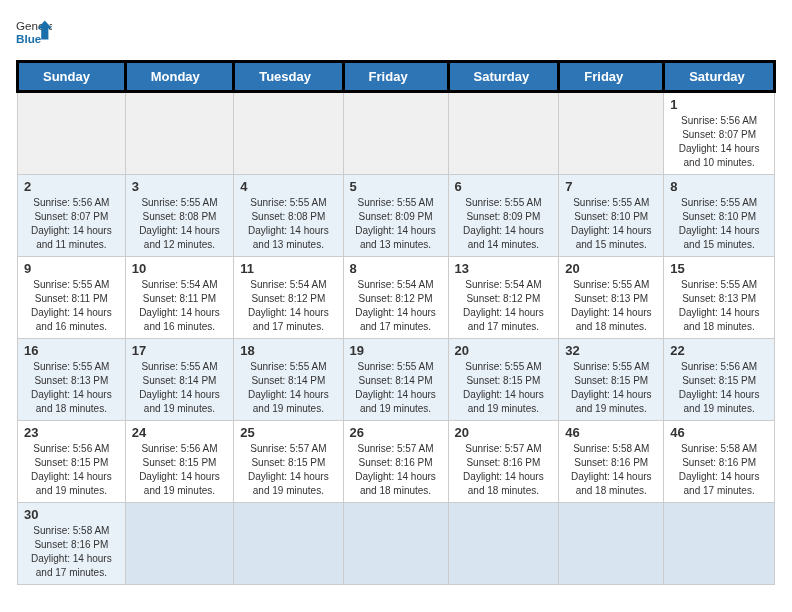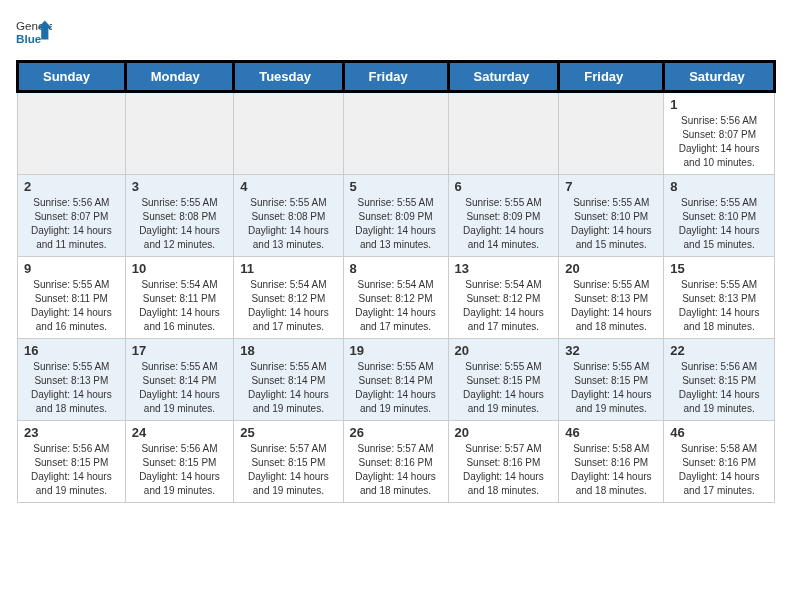--- a/index.html
+++ b/index.html
@@ -297,14 +297,28 @@
 Sunset: 8:16 PM
 Daylight: 14 hours and 18 minutes.</div>
         </td>
         <td>
           <span class="day-number">46</span>
           <div class="day-info" style="white-space: pre-line;">Sunrise: 5:58 AM
 Sunset: 8:16 PM
 Daylight: 14 hours and 17 minutes.</div>
         </td>
       </tr>
+      <tr class="row-alt">
+        <td>
+          <span class="day-number">30</span>
+          <div class="day-info" style="white-space: pre-line;">Sunrise: 5:58 AM
+Sunset: 8:16 PM
+Daylight: 14 hours and 17 minutes.</div>
+        </td>
+        <td class="empty-cell"></td>
+        <td class="empty-cell"></td>
+        <td class="empty-cell"></td>
+        <td class="empty-cell"></td>
+        <td class="empty-cell"></td>
+        <td class="empty-cell"></td>
+      </tr>
     </tbody>
 </table>
 
 </body></html>

